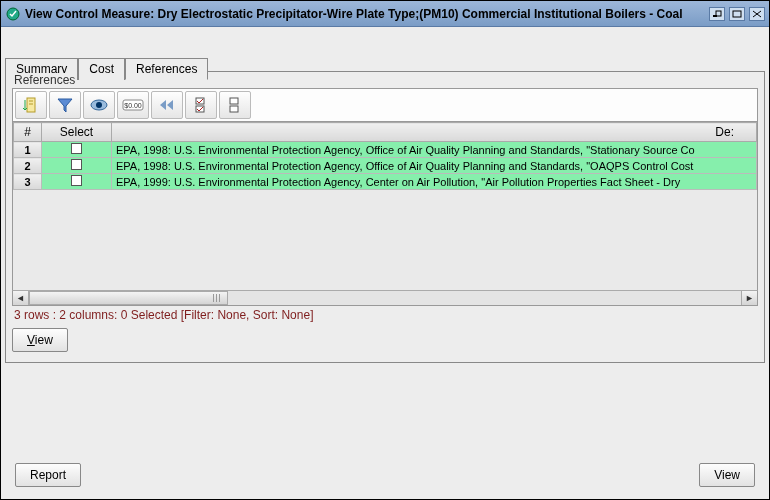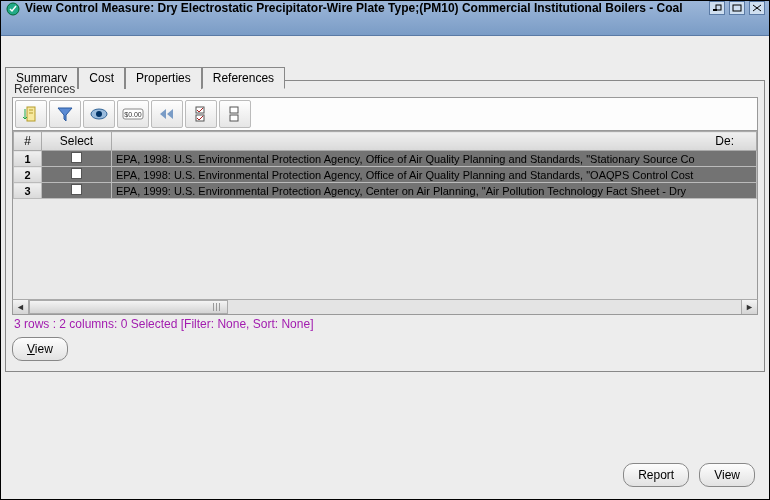--- a/index.html
+++ b/index.html
@@ -15,22 +15,23 @@
   .window {
     border: 1px solid #000;
     width: 770px;
     height: 500px;
     display: flex;
     flex-direction: column;
     background: #ededed;
   }
   .titlebar {
     background: linear-gradient(#9db7d9, #7a9cc6);
-    height: 35px;
+    height: 26px;
     display: flex;
+    align-items: center;
     padding: 0 4px;
     border-bottom: 1px solid #5a7aa5;
   }
   .titlebar-icon {
     width: 16px; height: 16px;
     margin-right: 4px;
     display:flex;align-items:center;justify-content:center;
   }
   .titlebar-text {
     flex: 1;
@@ -121,21 +122,21 @@
     white-space:nowrap;
     overflow:hidden;
   }
   td {
     border:1px solid #bbb;
     padding:1px 4px;
     font-size:11px;
     height:16px;
     white-space:nowrap;
     overflow:hidden;
-    background:#737373;
+    background:#86efac;
   }
   td.rowhead {
     background:linear-gradient(#f0f0f0,#d9d9d9);
     text-align:center;
     font-weight:bold;
   }
   .chk {
     width:11px;height:11px;border:1px solid #555;background:#fff;display:inline-block;
   }
   .blank-area {
@@ -166,35 +167,35 @@
     background:linear-gradient(#f4f4f4,#d4d4d4);
     border:1px solid #aaa;
   }
   .hscroll .thumb::after{
     content:"";position:absolute;right:6px;top:2px;bottom:2px;width:8px;
     background:repeating-linear-gradient(90deg,#999 0 1px,transparent 1px 3px);
   }
   .status {
     font-size:12px;
     padding:2px 2px;
-    color:#a21caf;
+    color:#7f1d1d;
   }
   .viewbtn-row { padding:4px 0; }
   .btn {
     padding:4px 14px;
     border:1px solid #888;
     background:linear-gradient(#fdfdfd,#e2e2e2);
     font-size:12px;
-    border-radius:10px;
+    border-radius:2px;
   }
   .bottombar {
     margin-top:auto;
     display:flex;
-    justify-content:flex-end;
-    gap:10px;
+    justify-content:space-between;
+    gap:16px;
     padding:8px 10px;
     border-top:1px solid transparent;
   }
 </style>
 </head>
 <body>
 
 <div class="window">
   <div class="titlebar">
     <span class="titlebar-icon">
@@ -222,21 +223,20 @@
             <line x1="9" y1="1" x2="1" y2="7" stroke="#000"></line>
           </svg>
         </span>
     </div>
   </div>
 
   <div class="content">
     <div class="tabrow">
       <div class="tab">Summary</div>
       <div class="tab">Cost</div>
-      <div class="tab">Properties</div>
       <div class="tab active">References</div>
     </div>
 
     <div class="tabpanel">
       <span class="fieldset-label">References</span>
 
       <div class="toolbar">
         <div class="tool">
             <svg width="18" height="18">
               <rect x="5" y="2" width="8" height="14" fill="#f7e9a0" stroke="#b49b2a"></rect>
@@ -304,21 +304,21 @@
               <td>EPA, 1998: U.S. Environmental Protection Agency, Office of Air Quality Planning and Standards, "Stationary Source Co</td>
             </tr>
             <tr>
               <td class="rowhead">2</td>
               <td style="text-align:center"><span class="chk"></span></td>
               <td>EPA, 1998: U.S. Environmental Protection Agency, Office of Air Quality Planning and Standards, "OAQPS Control Cost</td>
             </tr>
             <tr>
               <td class="rowhead">3</td>
               <td style="text-align:center"><span class="chk"></span></td>
-              <td>EPA, 1999:  U.S. Environmental Protection Agency, Center on Air Planning, "Air Pollution Technology Fact Sheet - Dry </td>
+              <td>EPA, 1999:  U.S. Environmental Protection Agency, Center on Air Pollution, "Air Pollution Properties Fact Sheet - Dry </td>
             </tr>
           </tbody>
         </table>
       </div>
       <div class="blank-area"></div>
       <div class="hscroll">
         <div class="arrow">◄</div>
         <div class="track">
             <div class="thumb"></div>
           </div>

